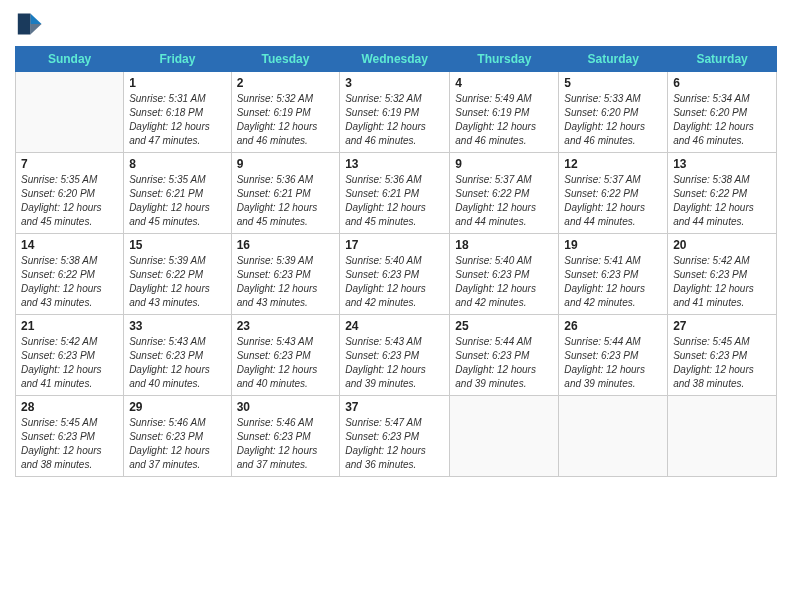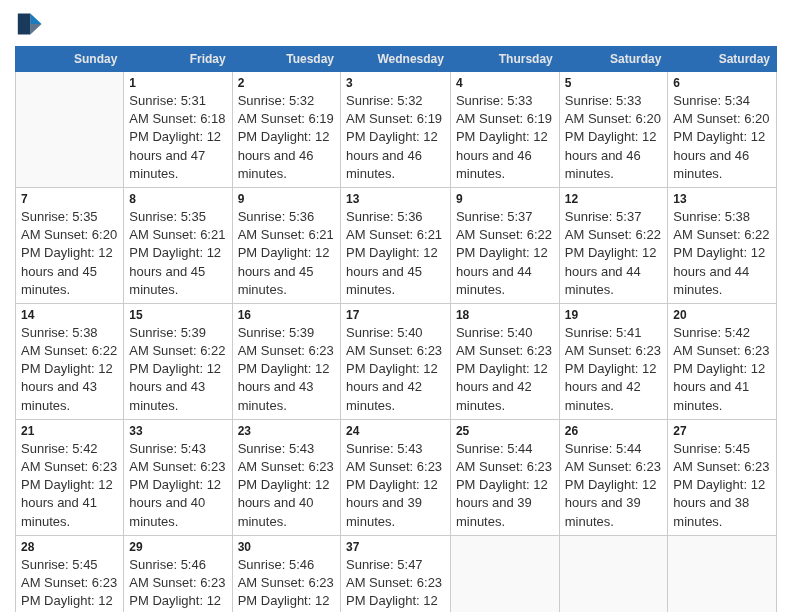--- a/index.html
+++ b/index.html
@@ -55,23 +55,23 @@
       color: #444;
       margin-top: 2px;
     }
     .calendar-table {
       width: 100%;
       border-collapse: collapse;
       font-size: 10px;
     }
     .calendar-table thead tr th {
       background: #2a6db5;
-      color: #e5e5e5;
+      color: #5eead4;
       padding: 5px 6px;
-      text-align: right;
+      text-align: center;
       font-size: 12px;
       font-weight: bold;
       border: 1px solid #2a6db5;
     }
     .calendar-table tbody tr td {
       border: 1px solid #ccc;
       vertical-align: top;
       padding: 4px 5px;
       width: 113px;
       height: 75px;
@@ -81,23 +81,24 @@
       background: #f9f9f9;
     }
     .day-number {
       font-size: 12px;
       font-weight: bold;
       color: #222;
       margin-bottom: 2px;
       display: block;
     }
     .day-info {
-      font-size: 13px;
+      font-size: 10px;
       color: #333;
       line-height: 1.4;
+      font-style: italic;
     }
   </style>
 </head>
 <body>
 
 <div class="page">
   <div class="header">
     <div class="logo">
       <svg class="logo-icon" viewBox="0 0 40 40">
         <polygon points="22,5 38,20 22,20" fill="#1a7bbf"></polygon>
@@ -148,21 +149,21 @@
           </td>
           <td>
             <span class="day-number">3</span>
             <div class="day-info">Sunrise: 5:32 AM
 Sunset: 6:19 PM
 Daylight: 12 hours
 and 46 minutes.</div>
           </td>
           <td>
             <span class="day-number">4</span>
-            <div class="day-info">Sunrise: 5:33 AM
+            <div class="day-info">Sunrise: 5:49 AM
 Sunset: 6:19 PM
 Daylight: 12 hours
 and 46 minutes.</div>
           </td>
           <td>
             <span class="day-number">5</span>
             <div class="day-info">Sunrise: 5:33 AM
 Sunset: 6:20 PM
 Daylight: 12 hours
 and 46 minutes.</div>

